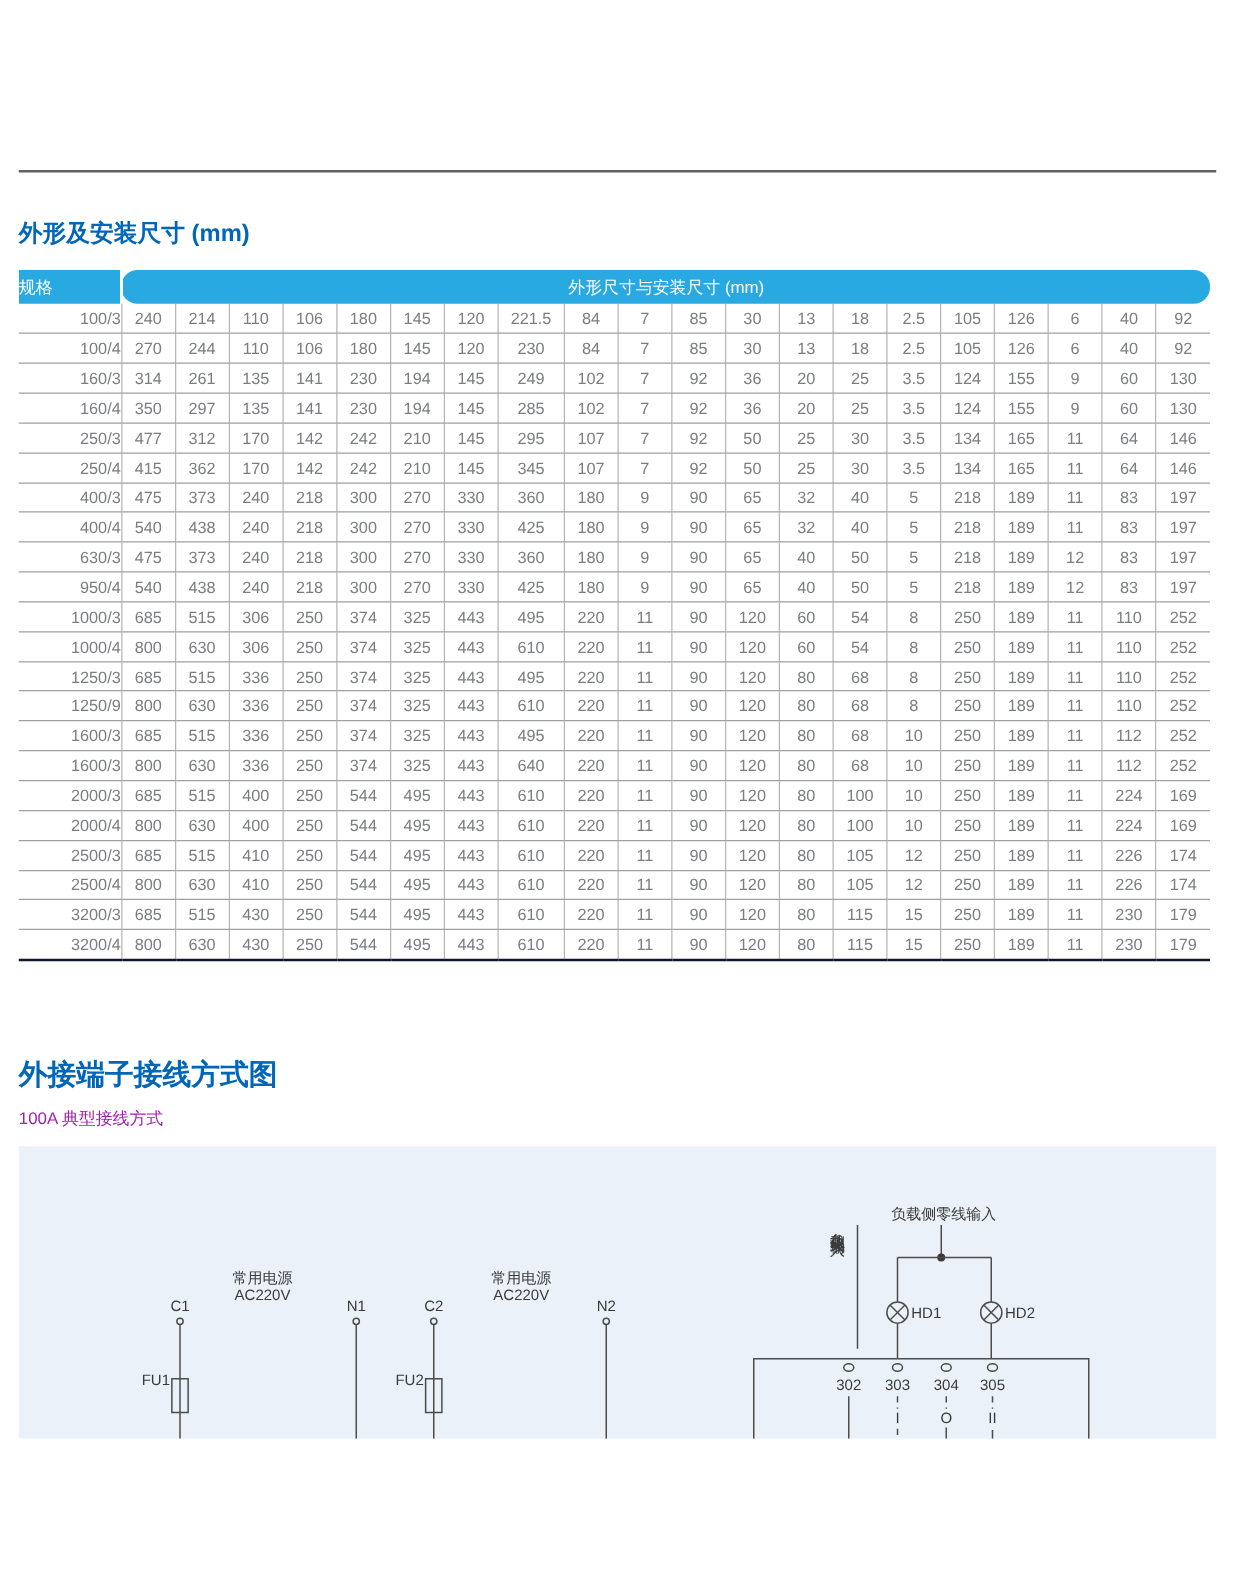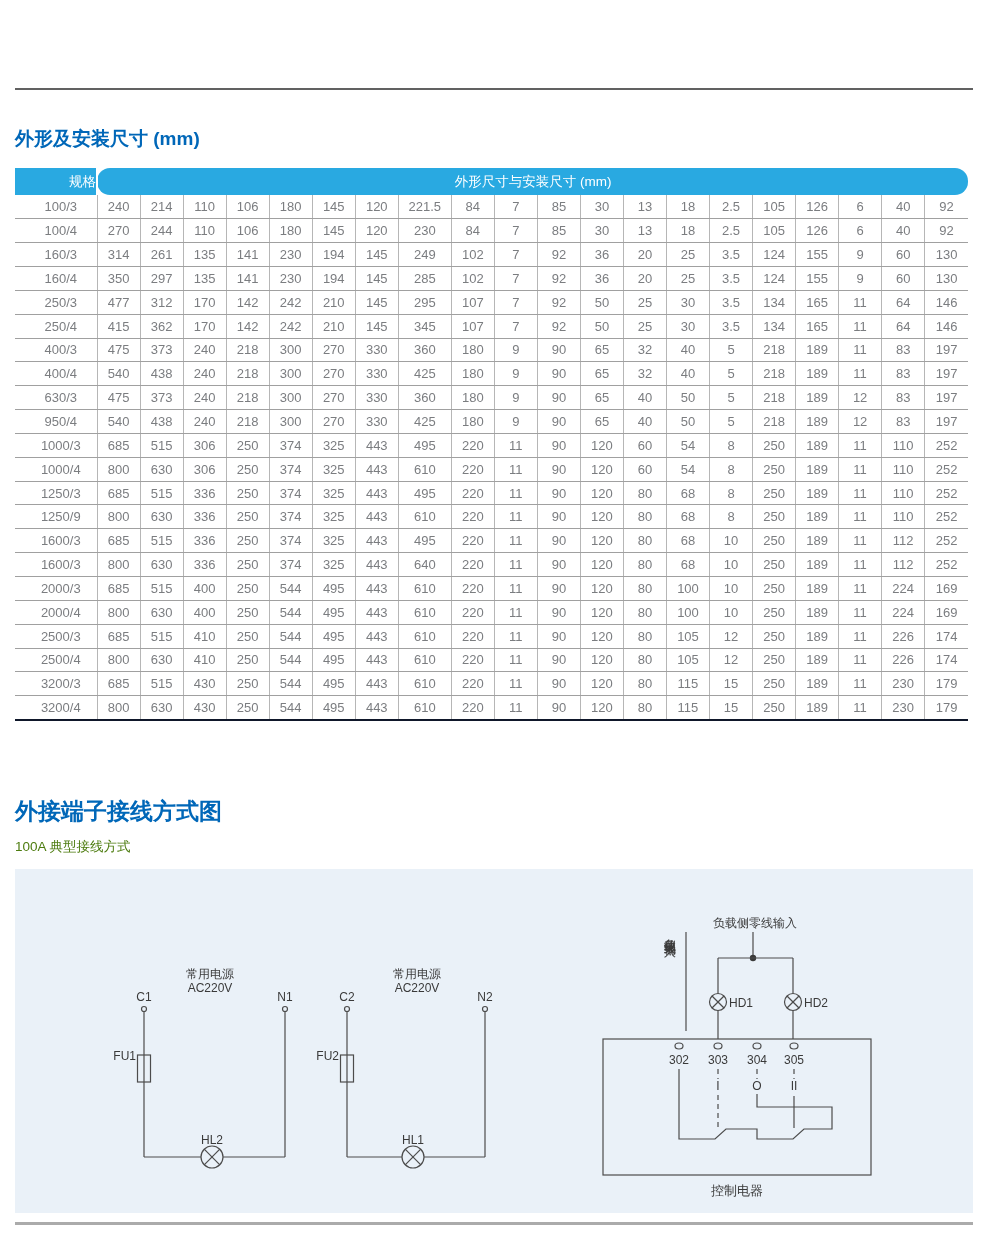--- a/index.html
+++ b/index.html
@@ -1,40 +1,40 @@
 <!DOCTYPE html>
 <html><head>
 <meta charset="utf-8">
 <style>
   * { box-sizing: border-box; margin: 0; padding: 0; }
   body { background: #ffffff; font-family: "Liberation Sans", sans-serif; }
-  .page { position: relative; width: 1000px; height: 1255px; background: #ffffff; overflow: hidden; }
+  .page { position: relative; width: 1000px; height: 1103px; background: #ffffff; overflow: hidden; margin-top: 48px; }
 
   .rule-top    { position: absolute; left: 15px; top: 88px;  width: 958px; height: 2px; background: #616161; }
   .rule-bottom { position: absolute; left: 15px; top: 1222px; width: 958px; height: 3px; background: #ababab; }
 
   .sec-title  { position: absolute; left: 15px; font-size: 19px; font-weight: bold; color: #0067b8; }
   .sec1-title { top: 126px; }
   .sec2-title { top: 796px; font-size: 23px; }
-  .sec2-sub   { position: absolute; left: 15px; top: 838px; font-size: 13.5px; color: #4d7c0f; }
+  .sec2-sub   { position: absolute; left: 15px; top: 838px; font-size: 13.5px; color: #a21caf; }
 
   table.dim { position: absolute; left: 15px; top: 168px; width: 953px;
               border-collapse: collapse; table-layout: fixed; }
   table.dim th, table.dim td { padding: 0; font-weight: normal; overflow: hidden; white-space: nowrap; }
-  th.grp-spec { background: #29a9e1; color: #fff; font-size: 13.5px; text-align: right;
+  th.grp-spec { background: #29a9e1; color: #fff; font-size: 13.5px; text-align: left;
                 padding-left: 10px; height: 27px; border-right: 2px solid #ffffff; }
   th.grp-dims { background: #29a9e1; color: #fff; font-size: 13.5px; text-align: center; height: 27px; border-radius: 13px; }
   tr.cols td  { height: 28px; color: #7b7d80; font-size: 13.5px; text-align: center;
                 border-top: 1px solid #9f9f9f; border-bottom: 2px solid #8d8d8d;
                 border-right: 1px solid #b3b3b3; }
   tr.cols td:first-child { text-align: left; padding-left: 10px; }
   tr.cols td:last-child  { border-right: none; }
   tr.datarow td { height: 23.85px; color: #7b7d80; font-size: 13px; text-align: center;
                   border-bottom: 1px solid #a0a0a0; border-right: 1px solid #b6b6b6; }
-  tr.datarow td:first-child { text-align: center; padding-left: 10px; }
+  tr.datarow td:first-child { text-align: right; padding-left: 10px; }
   tr.datarow td:last-child  { border-right: none; }
   tbody tr:last-child td { border-bottom: 2px solid #0f172a; }
 
   .panel { position: absolute; left: 15px; top: 869px; width: 958px; height: 344px; background: #eaf1f8; }
   .panel svg { position: absolute; left: 0; top: 0; }
   svg text { font-family: "Liberation Sans", sans-serif; font-size: 12px; fill: #3a3a3a; }
   .wire { stroke: #4c4c4c; stroke-width: 1.2; fill: none; }
   .wire-dash { stroke: #4c4c4c; stroke-width: 1.2; fill: none; stroke-dasharray: 5,4; }
   .sym  { stroke: #4c4c4c; stroke-width: 1.2; fill: none; }
   .sym-bg { stroke: #4c4c4c; stroke-width: 1.2; fill: #eaf1f8; }

